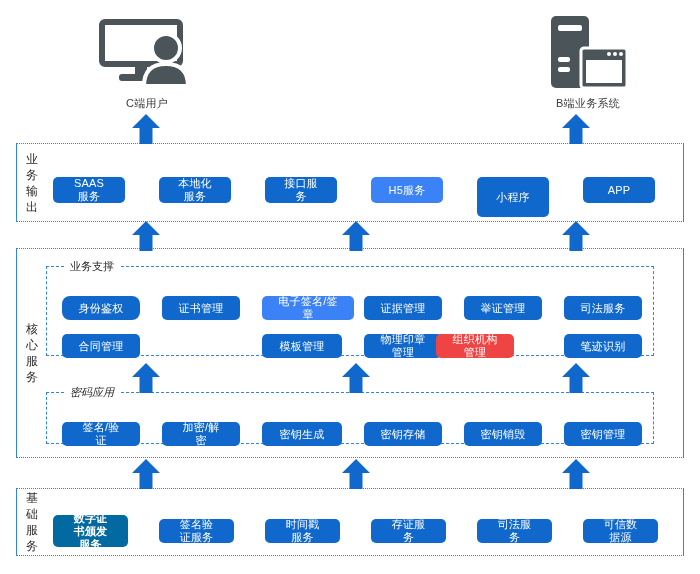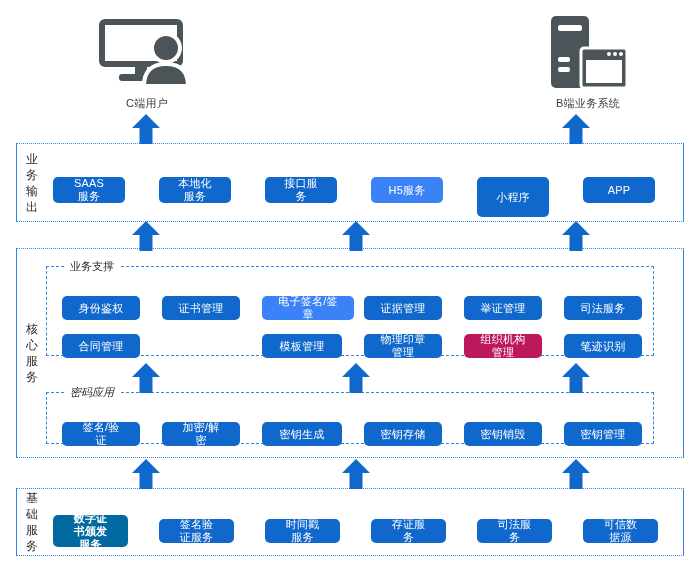--- a/index.html
+++ b/index.html
@@ -142,30 +142,30 @@
     <div class="layer solid-sides" style="left: 16px; top: 248px; width: 668px; height: 210px;"></div>
     <div style="position: absolute; left: 20px; top: 248px; height: 210px; width: 24px; display: flex; flex-direction: column; align-items: center; justify-content: center; font-size: 12px; line-height: 16px; color: rgb(43, 43, 43);">
       <span>核</span>
       <span>心</span>
       <span>服</span>
       <span>务</span>
     </div>
     <div class="group" style="left: 46px; top: 266px; width: 608px; height: 90px;">
       <div class="group-title">业务支撑</div>
     </div>
-    <div class="pill" style="left: 62px; top: 286px; width: 78px; height: 24px; background: rgb(16, 104, 204);">身份鉴权</div>
+    <div class="pill" style="left: 62px; top: 286px; width: 78px; height: 24px; background: rgb(16, 104, 204); border-radius: 8px;">身份鉴权</div>
     <div class="pill" style="left: 162px; top: 286px; width: 78px; height: 24px; background: rgb(16, 104, 204);">证书管理</div>
     <div class="pill" style="left: 262px; top: 286px; width: 92px; height: 24px; background: #3b82f6;">电子签名/签章</div>
     <div class="pill" style="left: 364px; top: 286px; width: 78px; height: 24px; background: rgb(16, 104, 204);">证据管理</div>
     <div class="pill" style="left: 464px; top: 286px; width: 78px; height: 24px; background: rgb(16, 104, 204);">举证管理</div>
     <div class="pill" style="left: 564px; top: 286px; width: 78px; height: 24px; background: rgb(16, 104, 204);">司法服务</div>
     <div class="pill" style="left: 62px; top: 324px; width: 78px; height: 24px; background: rgb(16, 104, 204);">合同管理</div>
     <div class="pill" style="left: 262px; top: 324px; width: 80px; height: 24px; background: rgb(16, 104, 204);">模板管理</div>
     <div class="pill" style="left: 364px; top: 324px; width: 78px; height: 24px; background: rgb(16, 104, 204);">物理印章管理</div>
-    <div class="pill" style="left: 464px; top: 324px; width: 78px; height: 24px; background: #be185d;">组织机构管理</div>
+    <div class="pill" style="left: 436px; top: 324px; width: 78px; height: 24px; background: #ef4444;">组织机构管理</div>
     <div class="pill" style="left: 564px; top: 324px; width: 78px; height: 24px; background: rgb(16, 104, 204);">笔迹识别</div>
     <div class="group" style="left: 46px; top: 392px; width: 608px; height: 52px; font-style: italic;">
       <div class="group-title">密码应用</div>
     </div>
     <div class="pill" style="left: 62px; top: 412px; width: 78px; height: 24px; background: rgb(16, 104, 204);">签名/验证</div>
     <div class="pill" style="left: 162px; top: 412px; width: 78px; height: 24px; background: rgb(16, 104, 204);">加密/解密</div>
     <div class="pill" style="left: 262px; top: 412px; width: 80px; height: 24px; background: rgb(16, 104, 204);">密钥生成</div>
     <div class="pill" style="left: 364px; top: 412px; width: 78px; height: 24px; background: rgb(16, 104, 204);">密钥存储</div>
     <div class="pill" style="left: 464px; top: 412px; width: 78px; height: 24px; background: rgb(16, 104, 204);">密钥销毁</div>
     <div class="pill" style="left: 564px; top: 412px; width: 78px; height: 24px; background: rgb(16, 104, 204);">密钥管理</div>

